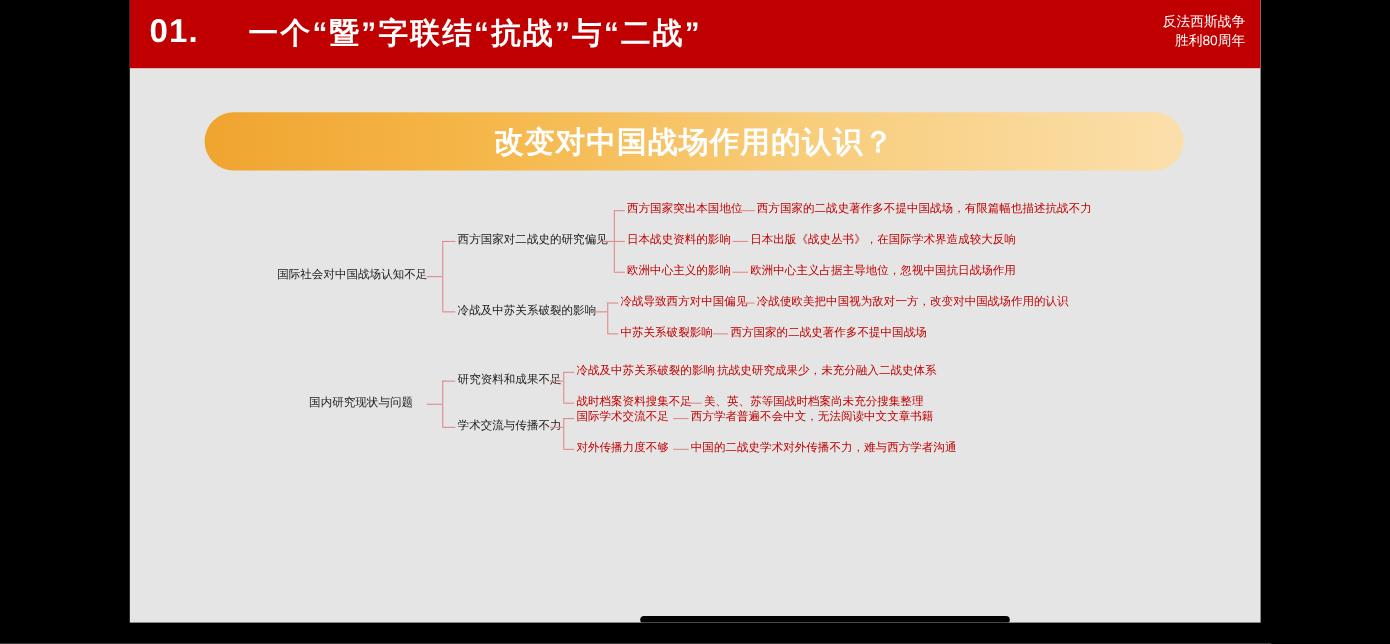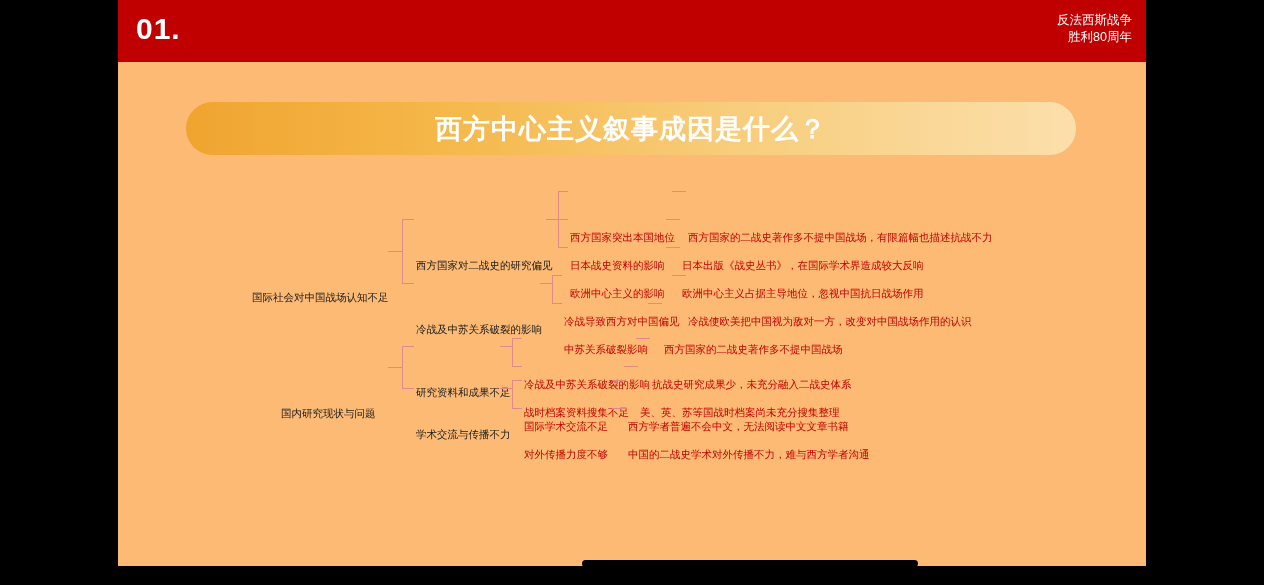--- a/index.html
+++ b/index.html
@@ -13,21 +13,21 @@
     font-family: "Liberation Sans", sans-serif;
     overflow: hidden;
     position: relative;
   }
   .slide {
     position: absolute;
     left: 118px;
     top: 0;
     width: 1028px;
     height: 566px;
-    background: #fdba74;
+    background: #e5e5e5;
     overflow: hidden;
   }
   
   .header {
     position: absolute;
     left: 0; top: 0;
     width: 1028px;
     height: 62px;
     background: #c00000;
     color: #ffffff;
@@ -93,21 +93,20 @@
     top: 170px;
     width: 760px;
     height: 260px;
     font-size: 10.5px;
     color: #222;
   }
   .node {
     position: absolute;
     white-space: nowrap;
     line-height: 13px;
-    margin-top: 47px;
   }
   .node.red { color: #c00000; }
   .node.dark { color: #1a1a1a; }
   .connector {
     position: absolute;
     background: #e08a8a;
   }
   .connector.v { width: 1px; }
   .connector.h { height: 1px; }
   
@@ -181,29 +180,30 @@
     border-radius: 4px;
   }
 </style>
 </head>
 <body>
 
 <div class="slide">
 
   <div class="header">
     <div class="header-number">01.</div>
+    <div class="header-title">一个“暨”字联结“抗战”与“二战”</div>
     <div class="header-right">
       <div>反法西斯战争</div>
       <div>胜利80周年</div>
     </div>
   </div>
 
   <div class="banner-shadow"></div>
   <div class="banner">
-    <div class="banner-text">西方中心主义叙事成因是什么？</div>
+    <div class="banner-text">改变对中国战场作用的认识？</div>
   </div>
 
   <div class="mindmap">
 
     <div class="node dark" style="left:104px; top:74px;">国际社会对中国战场认知不足</div>
     <div class="connector h" style="left:240px; top:81px; width:14px;"></div>
     <div class="connector v" style="left:254px; top:49px; height:64px;"></div>
 
     <div class="connector h" style="left:254px; top:49px; width:12px;"></div>
     <div class="node dark" style="left:268px; top:42px;text-align:center;">西方国家对二战史的研究偏见</div>

